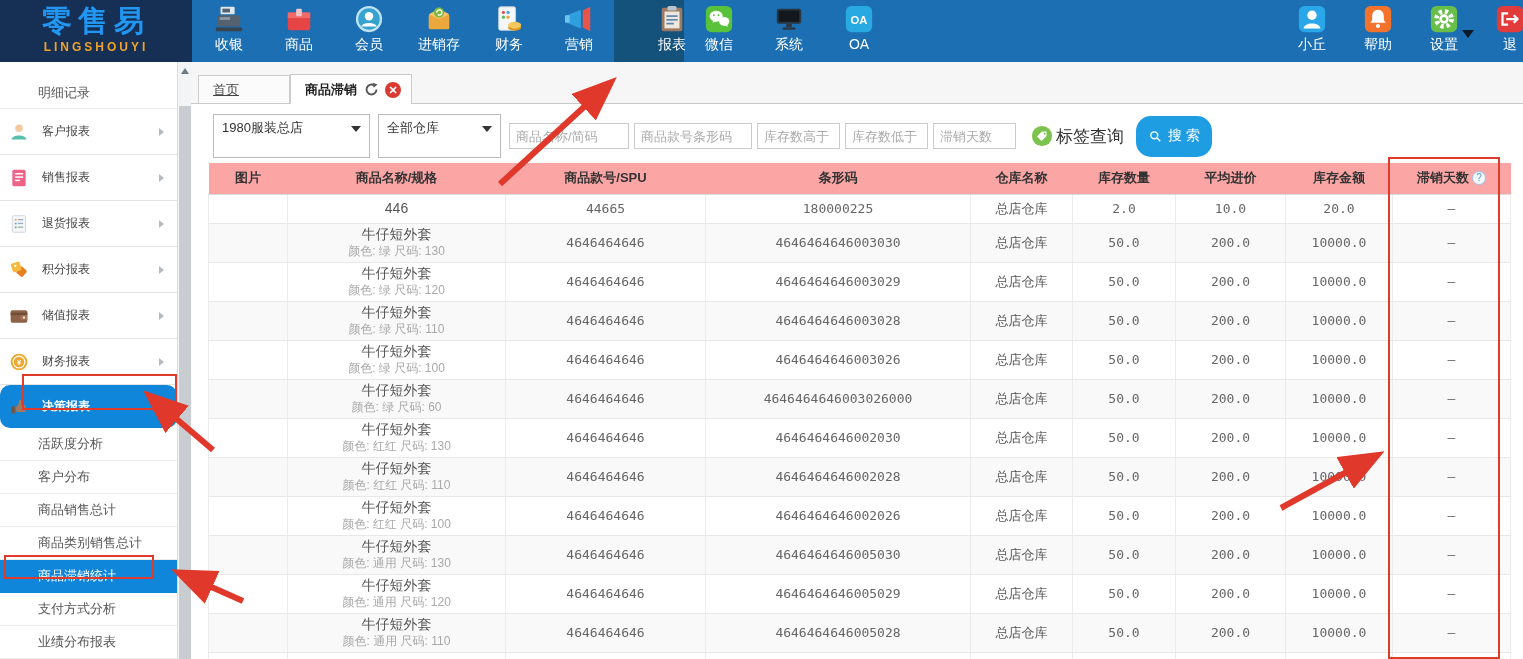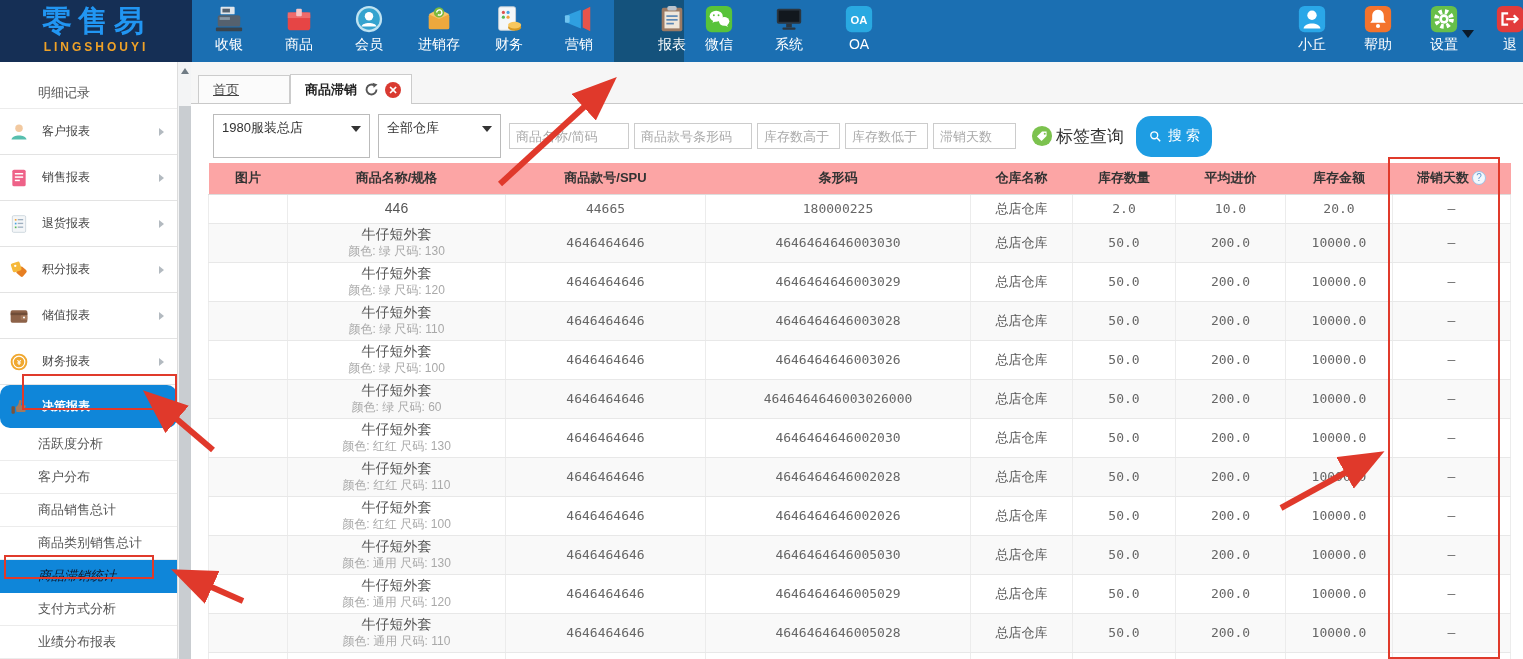--- a/index.html
+++ b/index.html
@@ -27,21 +27,21 @@
   .side-sub { height:33px; line-height:32px; padding-left:38px; font-size:13px; color:#555; border-bottom:1px solid #ececec; cursor:pointer; white-space:nowrap;}
   .side-sub.first { height:31px; line-height:30px; }
   .side-main { height:46px; border-bottom:1px solid #e3e3e3; position:relative; cursor:pointer; display:flex; align-items:center; }
   .side-main .s-icon { position:absolute; left:9px; width:20px; height:20px; }
   .side-main .s-icon svg { width:20px; height:20px; display:block;}
   .side-main .s-label { margin-left:42px; font-size:12px; color:#444;text-align:right; }
   .side-main .chev { position:absolute; right:13px; width:0; height:0; border-top:4px solid transparent; border-bottom:4px solid transparent; border-left:5px solid #b3bac0; }
   .side-main.active { background:#0f86d9; border-bottom:none; height:43px;border-radius:10px; }
   .side-main.active .s-label { color:#fff; font-weight:bold; }
   .side-main.active .expanded-caret { position:absolute; right:11px; width:0; height:0; border-left:6px solid transparent; border-right:6px solid transparent; border-top:7px solid #123a5e; }
-  .side-sub.active { background:#0f86d9; color:#0f172a; border-bottom:none;font-style:italic; }
+  .side-sub.active { background:#0f86d9; color:#ffffff; border-bottom:none; }
 
   
   .sb-track { position:absolute; left:177px; top:62px; width:14px; bottom:0; background:#f3f4f5; border-left:1px solid #ddd; z-index:3;}
   .sb-btn { position:absolute; top:2px; left:0; width:14px; height:14px; cursor:pointer;}
   .sb-btn:before { content:""; position:absolute; left:3px; top:4px; width:0; height:0; border-left:4px solid transparent; border-right:4px solid transparent; border-bottom:6px solid #6f7b84; }
   .sb-thumb { position:absolute; left:1px; top:44px; width:12px; height:560px; background:#c9cdd1; cursor:pointer;}
 
   
   .content { position:absolute; left:191px; top:62px; right:0; bottom:0; background:#fff; }
   .tabstrip { position:absolute; left:0; top:0; right:0; height:42px; background:#f6f6f6; border-bottom:1px solid #c9c9c9; display:flex; align-items:flex-end; padding-left:7px; }

